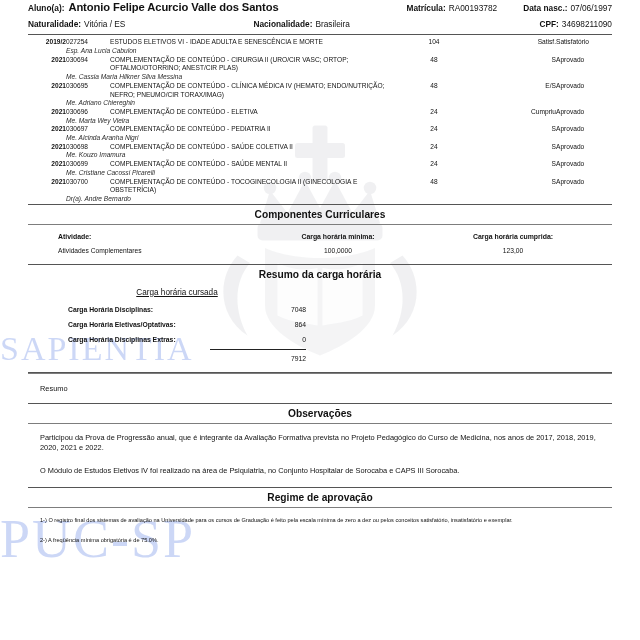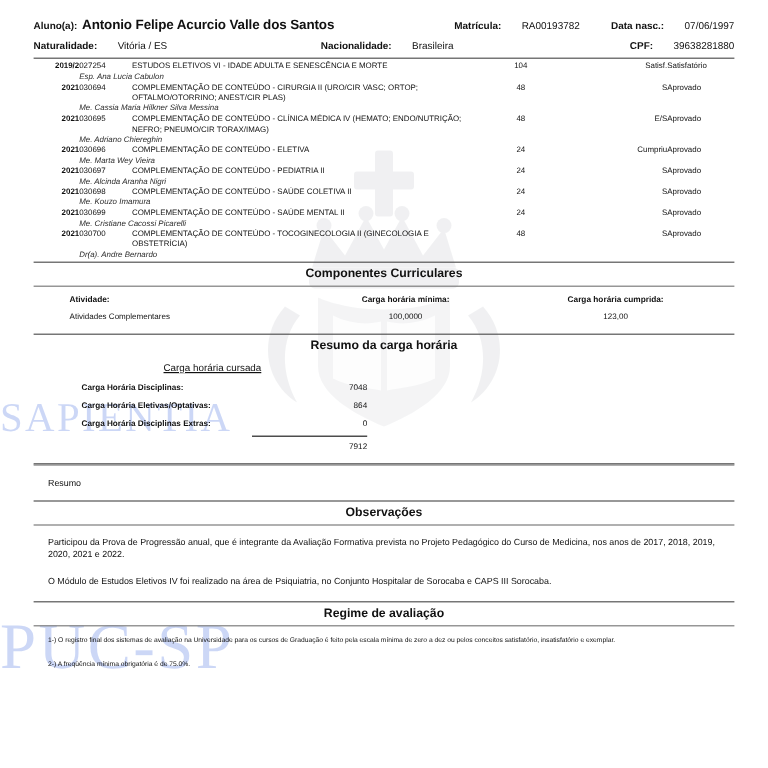--- a/index.html
+++ b/index.html
@@ -55,31 +55,31 @@
 
   
   .page {
     position: relative;
     z-index: 2;
     width: 640px;
     padding: 0 28px;
   }
 
   
-  .student-header { padding-top: 14px; }
+  .student-header { }
   .hdr-row {
     display: flex;
     align-items: baseline;
     font-size: 8.3px;
     line-height: 1.35;
     margin-bottom: 4px;
   }
   .hdr-row.row1 { font-size: 8.3px; }
   .lbl { font-weight: bold; }
-  .val { font-weight: normal; margin-left: 17px; }
+  .val { font-weight: normal; margin-left: 3px; }
   .name-val {
     font-size: 11.2px;
     font-weight: bold;
     margin-left: 4px;
     letter-spacing: -0.1px;
   }
   .h-aluno { flex: 0 0 auto; display: flex; align-items: baseline; }
   .h-matricula { margin-left: auto; display: flex; align-items: flex-start; }
   .h-datanasc { margin-left: 26px; display: flex; align-items: baseline; justify-content: flex-end; }
   .h-naturalidade { flex: 0 0 auto; display: flex; align-items: baseline; }
@@ -239,21 +239,21 @@
       <span class="h-naturalidade">
         <span class="lbl">Naturalidade:</span>
         <span class="val">Vitória / ES</span>
       </span>
       <span class="h-nacionalidade">
         <span class="lbl">Nacionalidade:</span>
         <span class="val">Brasileira</span>
       </span>
       <span class="h-cpf">
         <span class="lbl">CPF:</span>
-        <span class="val">39638281880</span>
+        <span class="val">34698211090</span>
       </span>
     </div>
     <hr class="rule">
   </div>
 
   <table class="courses">
     <tbody>
         <tr>
           <td class="c-year">2019/2</td>
           <td class="c-code">027254</td>
@@ -417,21 +417,21 @@
   <div class="section-top-rule">
     <div class="section-title">Observações</div>
     <hr class="rule-thin">
     <div class="obs-body">
         <p class="obs-p">Participou da Prova de Progressão anual, que é integrante da Avaliação Formativa prevista no Projeto Pedagógico do Curso de Medicina, nos anos de 2017, 2018, 2019, 2020, 2021 e 2022.</p>
         <p class="obs-p">O Módulo de Estudos Eletivos IV foi realizado na área de Psiquiatria, no Conjunto Hospitalar de Sorocaba e CAPS III Sorocaba.</p>
       </div>
   </div>
 
   <div class="section-top-rule">
-    <div class="section-title">Regime de avaliação</div>
+    <div class="section-title">Regime de aprovação</div>
     <hr class="rule-thin">
     <div class="regime-body">
         <p class="regime-p">1-) O registro final dos sistemas de avaliação na Universidade para os cursos de Graduação é feito pela escala mínima de zero a dez ou pelos conceitos satisfatório, insatisfatório e exemplar.</p>
         <p class="regime-p">2-) A freqüência mínima obrigatória é de 75.0%.</p>
       </div>
   </div>
 
 </div>
 
 </body></html>

